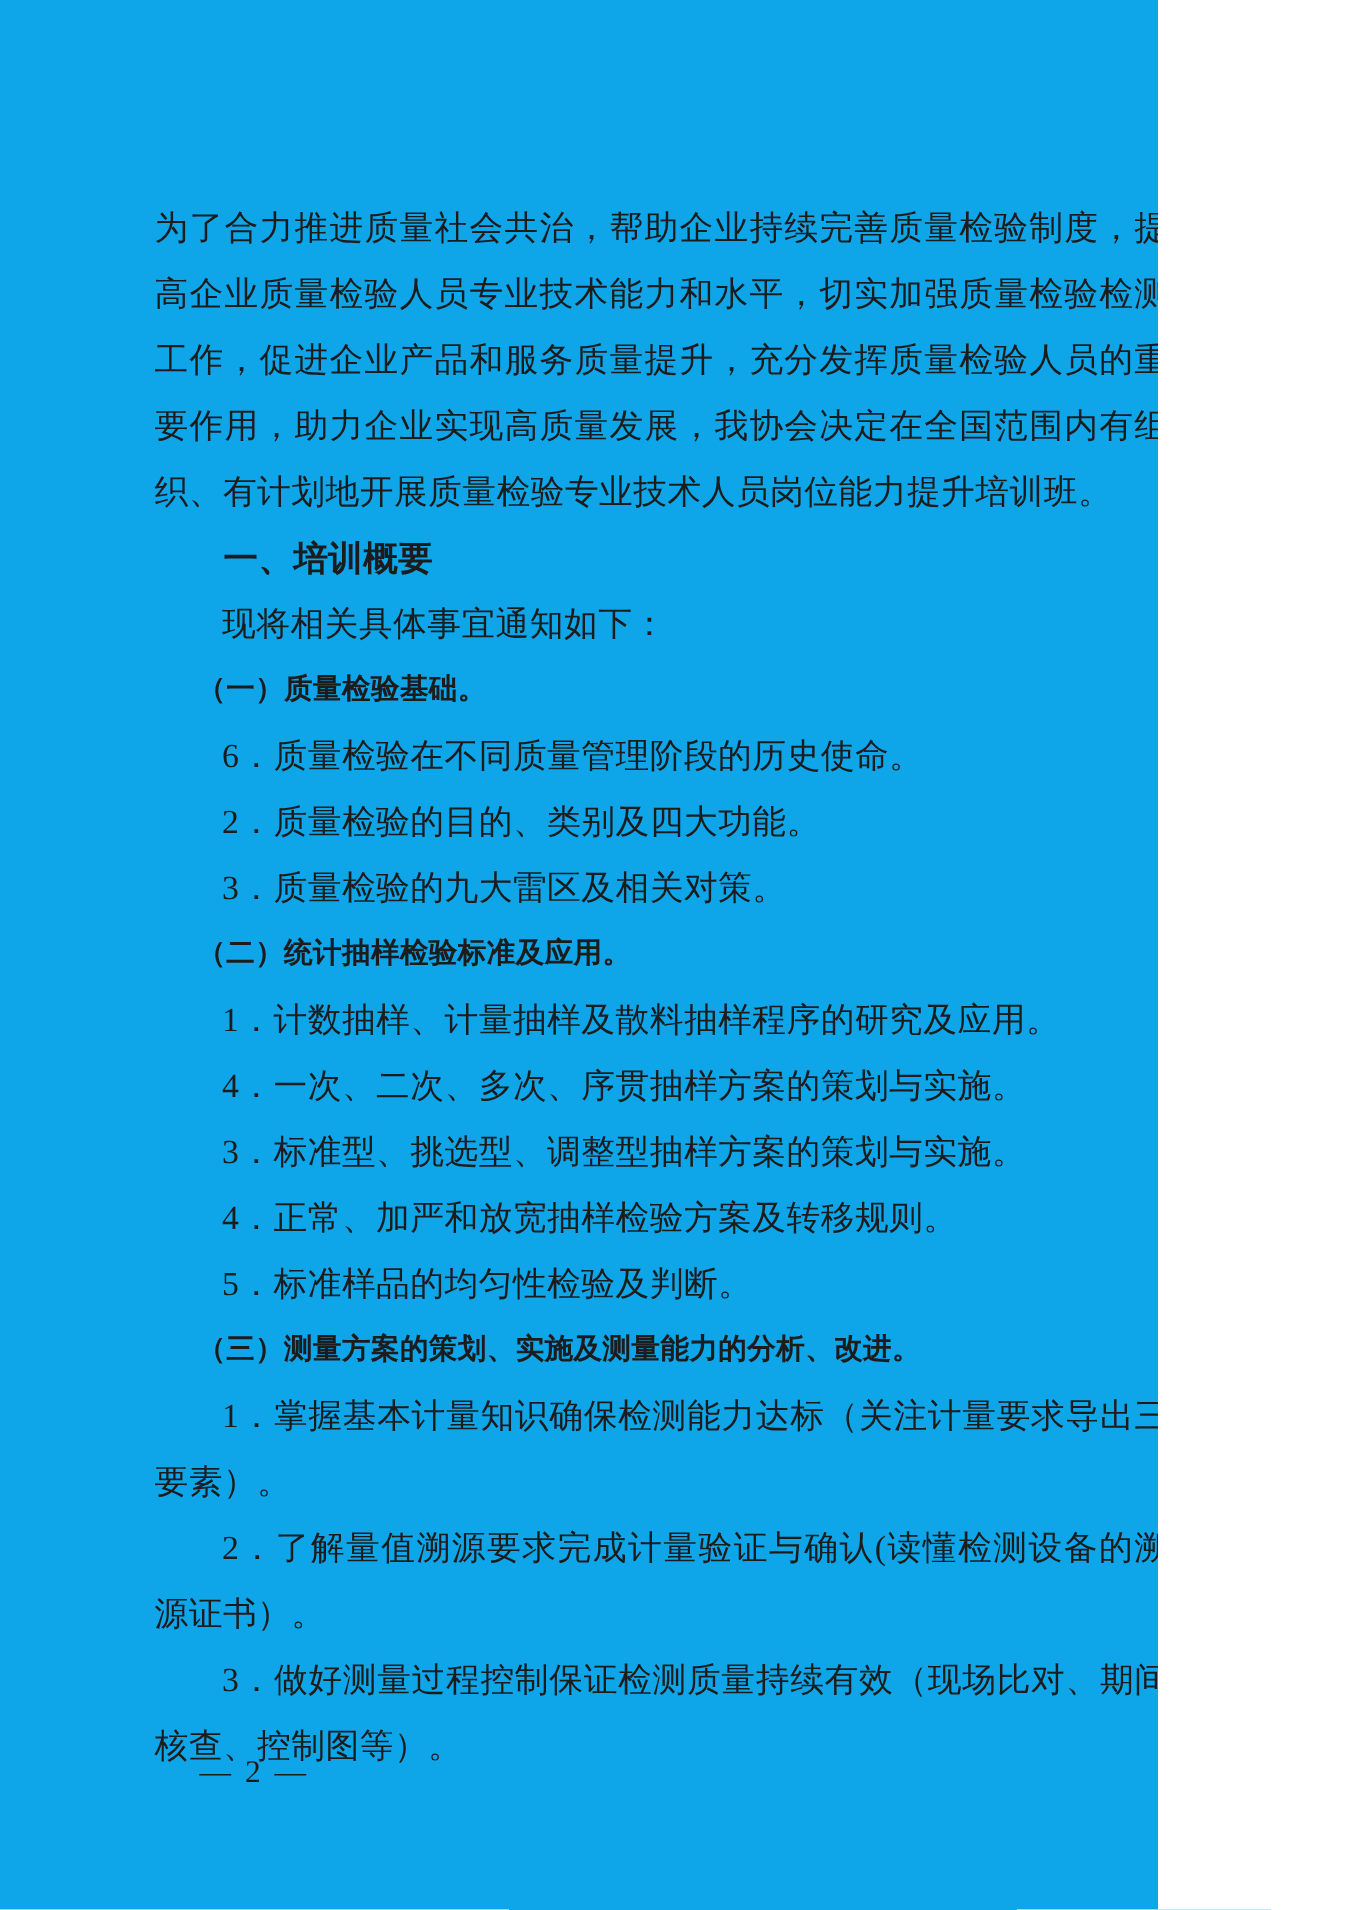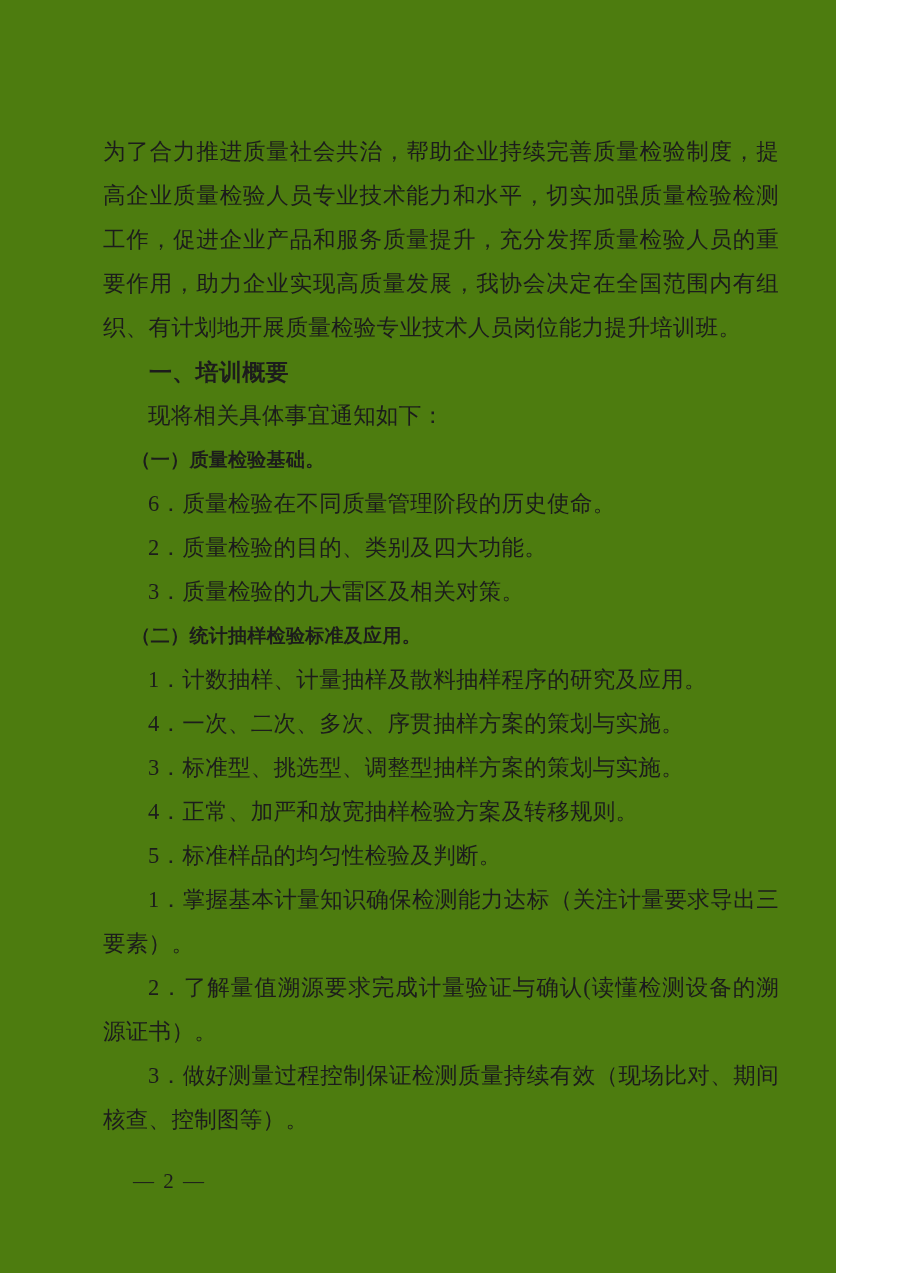--- a/index.html
+++ b/index.html
@@ -2,23 +2,23 @@
 <html><head>
 <meta charset="utf-8">
 <style>
   html, body {
     margin: 0;
     padding: 0;
     background: #ffffff;
   }
   .page {
     position: relative;
-    width: 836px;
+    width: 772px;
     height: 1273px;
-    background: #4d7c0f;
+    background: #0ea5e9;
     overflow: hidden;
     font-family: "Liberation Serif", "DejaVu Serif", serif;
     color: #1c1c1c;
   }
   .content {
     position: absolute;
     left: 103px;
     top: 130px;
     width: 676px;
   }
@@ -73,20 +73,21 @@
     <p class="line indent2">2．质量检验的目的、类别及四大功能。</p>
     <p class="line indent2">3．质量检验的九大雷区及相关对策。</p>
 
     <p class="line sub-head">（二）统计抽样检验标准及应用。</p>
     <p class="line indent2">1．计数抽样、计量抽样及散料抽样程序的研究及应用。</p>
     <p class="line indent2">4．一次、二次、多次、序贯抽样方案的策划与实施。</p>
     <p class="line indent2">3．标准型、挑选型、调整型抽样方案的策划与实施。</p>
     <p class="line indent2">4．正常、加严和放宽抽样检验方案及转移规则。</p>
     <p class="line indent2">5．标准样品的均匀性检验及判断。</p>
 
+    <p class="line sub-head">（三）测量方案的策划、实施及测量能力的分析、改进。</p>
     <p class="line indent2">1．掌握基本计量知识确保检测能力达标（关注计量要求导出三要素）。</p>
     <p class="line indent2">2．了解量值溯源要求完成计量验证与确认(读懂检测设备的溯源证书）。</p>
     <p class="line indent2">3．做好测量过程控制保证检测质量持续有效（现场比对、期间核查、控制图等）。</p>
 
   </div>
 
   <div class="pageno">— 2 —</div>
 </div>
 
 </body></html>

